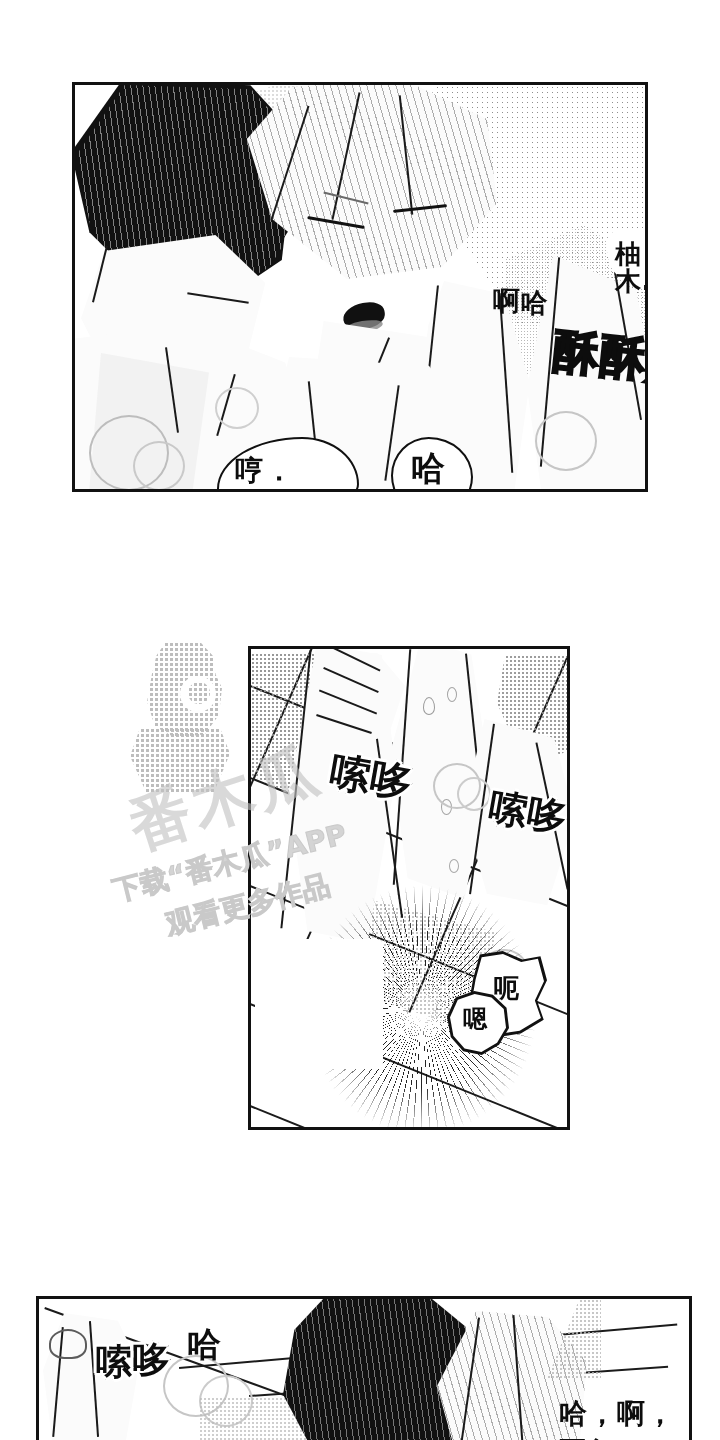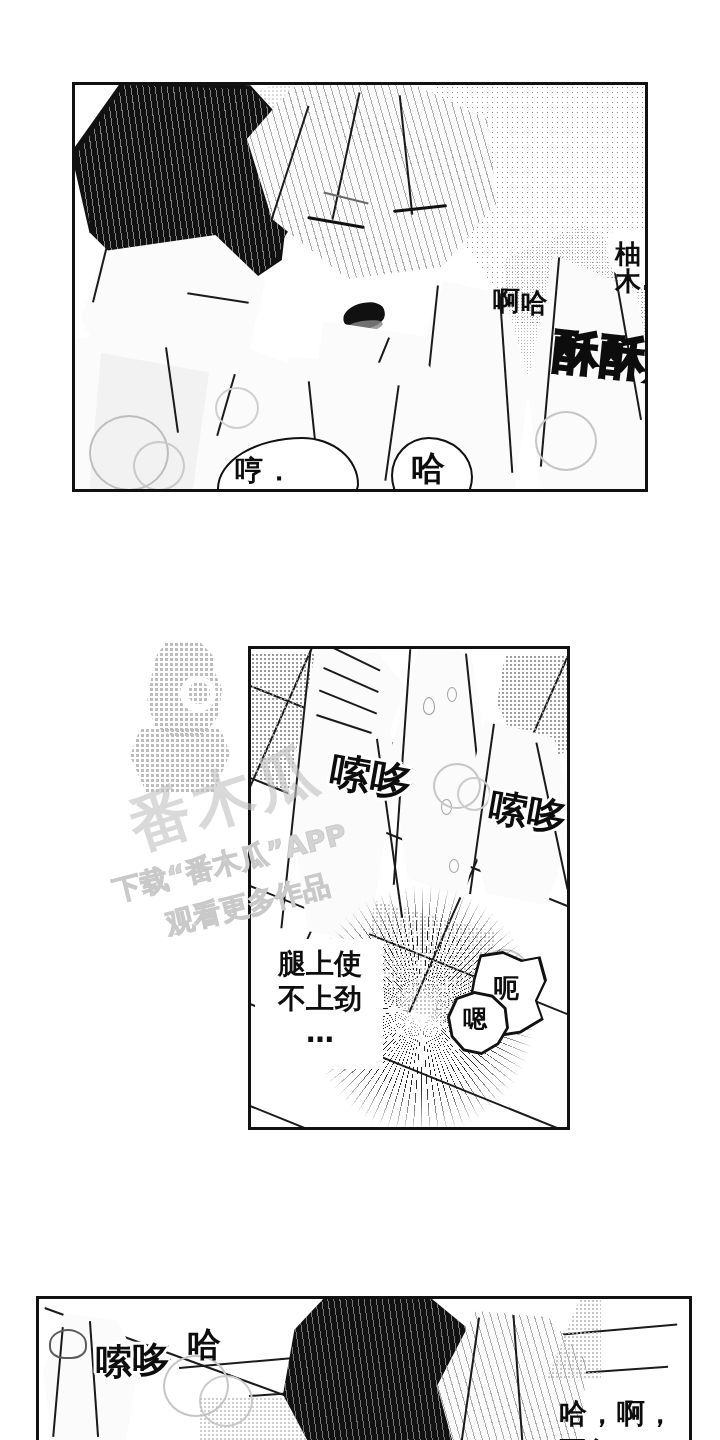--- a/index.html
+++ b/index.html
@@ -346,24 +346,20 @@
       <div class="sfx vert sfx-heavy sfx-out" style="left:88px;top:76px;font-size:40px;
            transform:rotate(10deg);">哆
 嗦</div>
 
       <div class="sfx vert sfx-heavy sfx-out" style="left:246px;top:114px;font-size:38px;
            transform:rotate(10deg);">哆
 嗦</div>
 
       <div class="sh" style="left:4px;top:290px;width:128px;height:130px;background:#ffffff;
            border-radius:6px;"></div>
-      <div class="dlg dlg-plain" style="left:14px;top:298px;font-size:28px;line-height:1.24;
-           text-align:center;width:110px;">腿上使
-不上劲
-…</div>
 
       <div class="bub-clip bub-jag1" style="left:214px;top:302px;width:82px;height:86px;">
         <div class="inner bub-jag1"></div>
       </div>
       <div class="sfx" style="left:242px;top:326px;font-size:26px;">呃</div>
 
       <div class="bub-clip bub-jag2" style="left:196px;top:342px;width:62px;height:64px;">
         <div class="inner bub-jag2"></div>
       </div>
       <div class="sfx" style="left:212px;top:358px;font-size:24px;">嗯</div>

